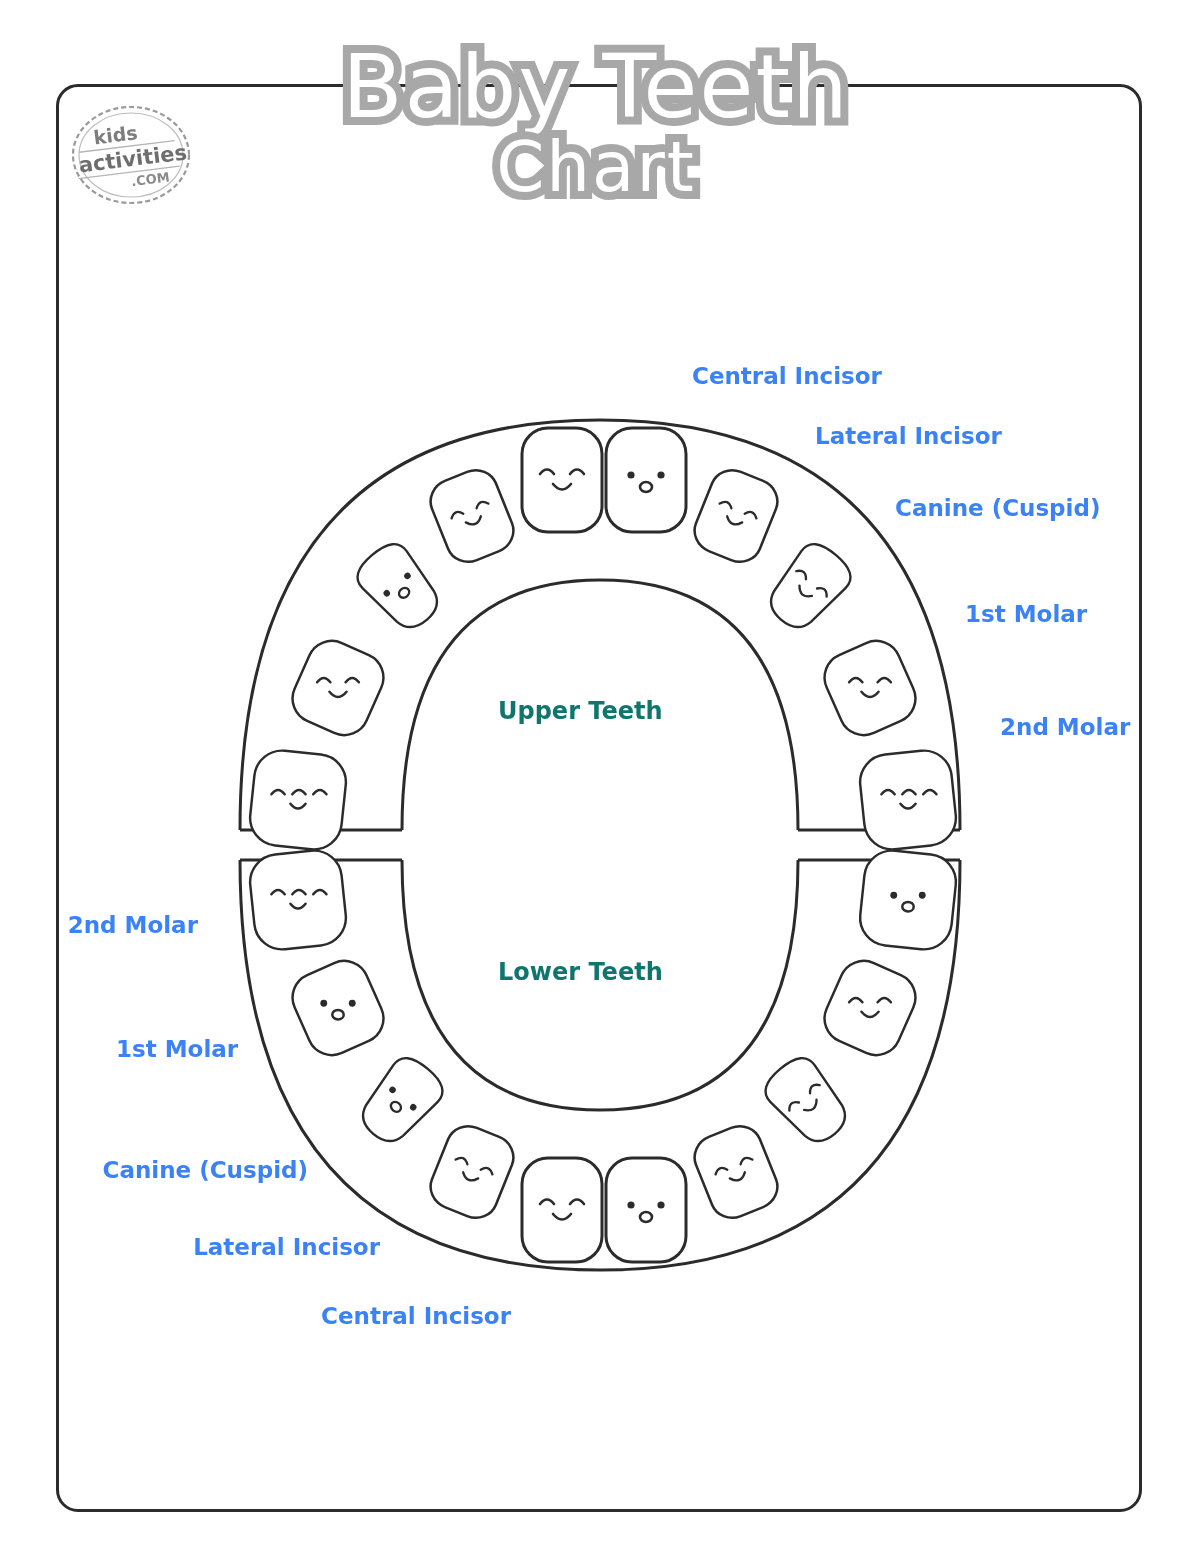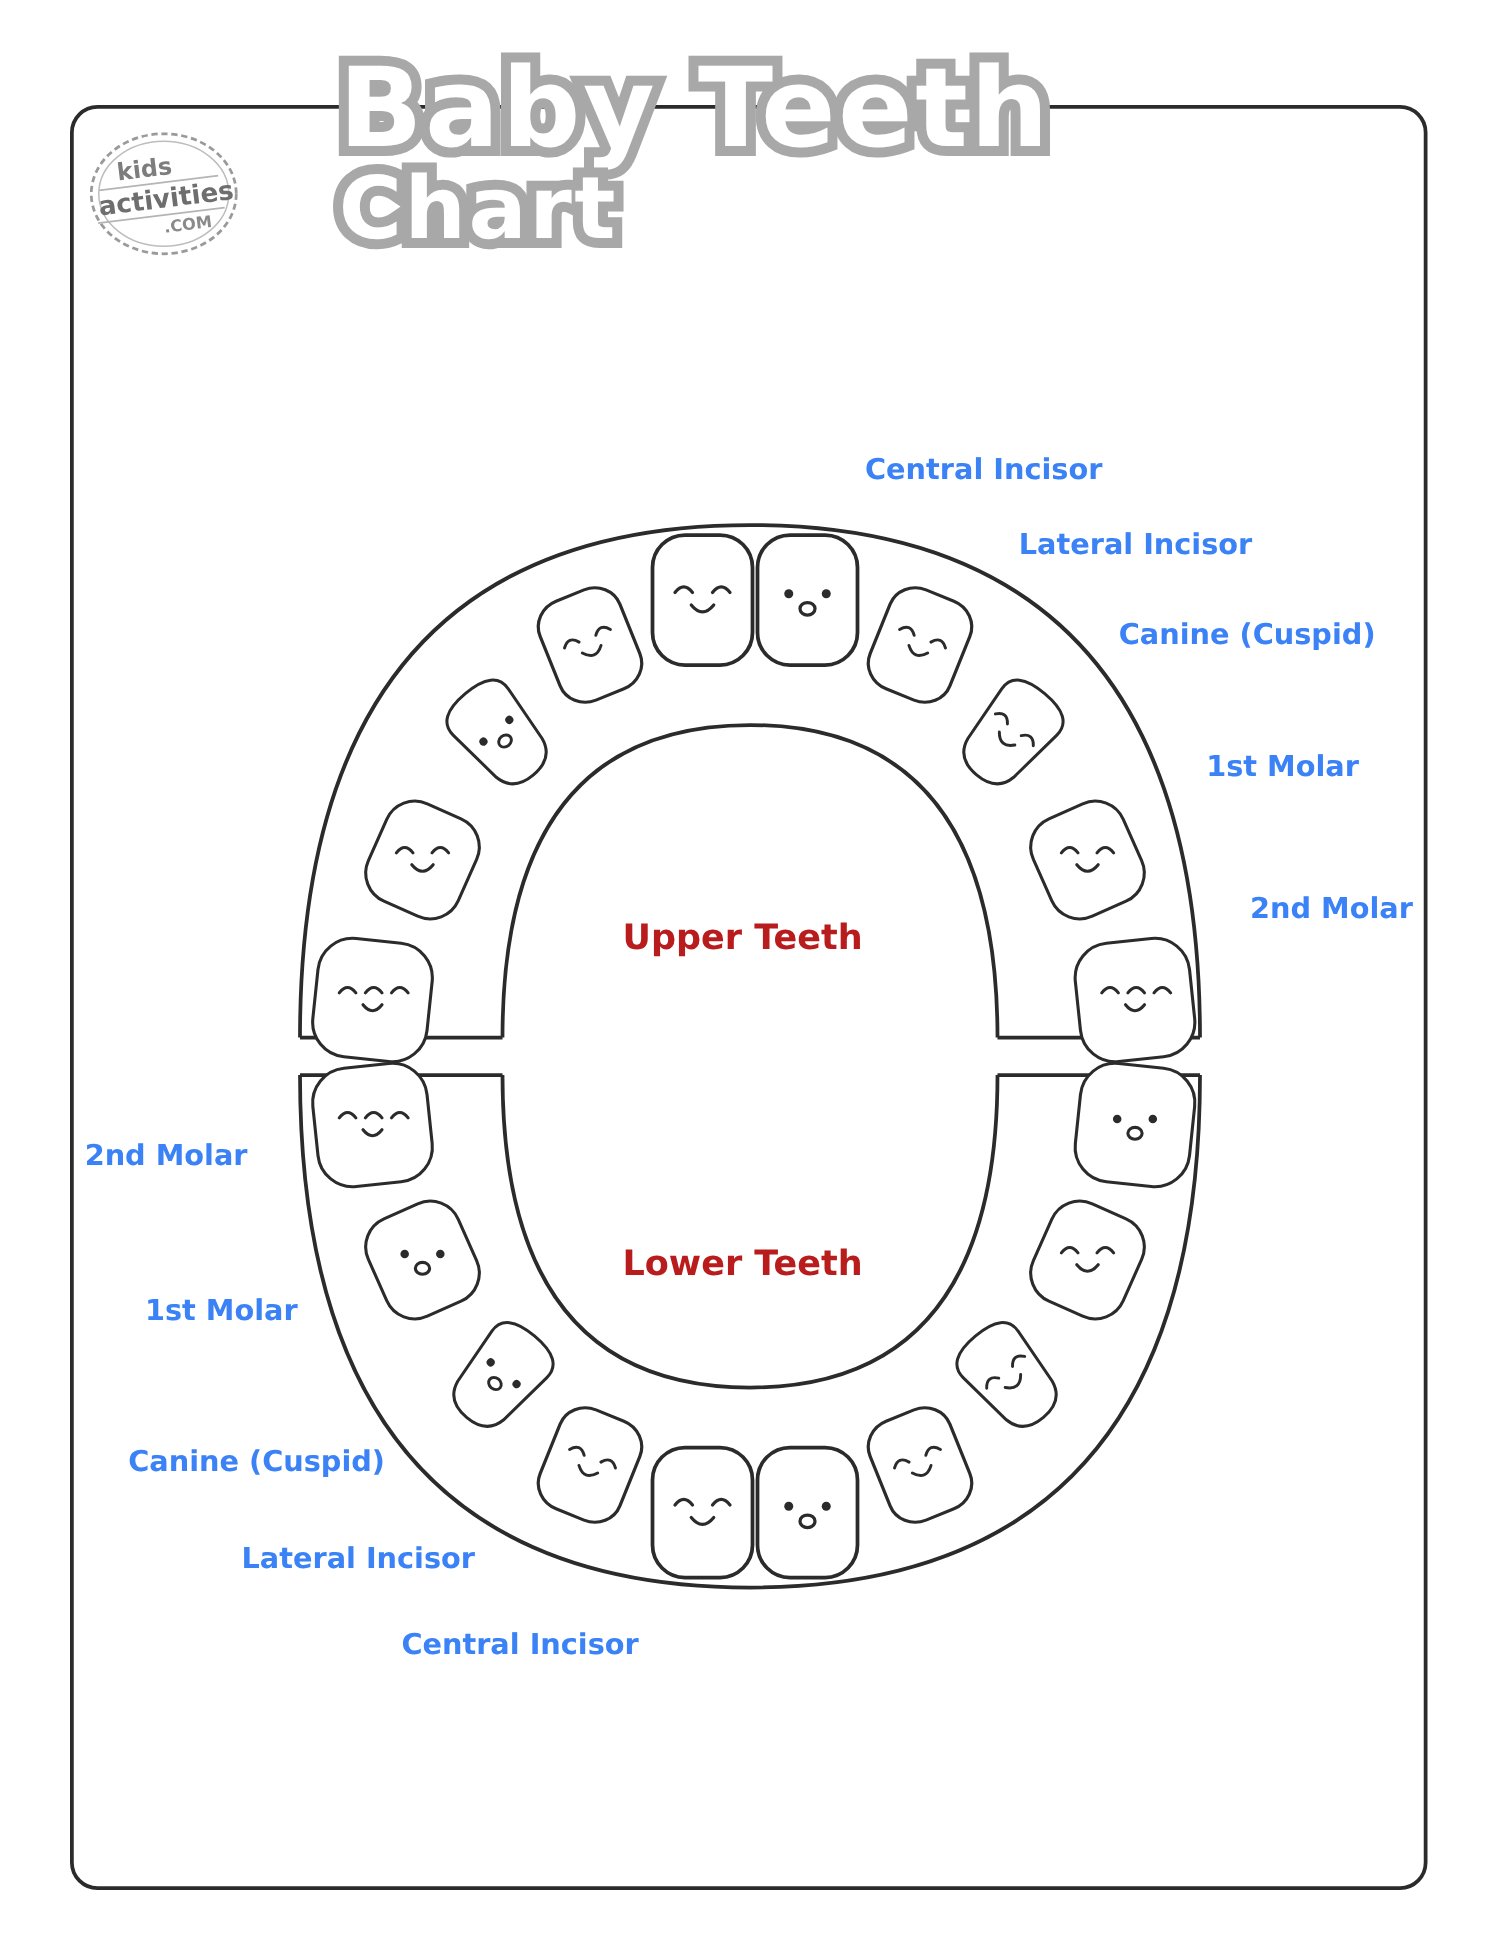--- a/index.html
+++ b/index.html
@@ -27,27 +27,27 @@
     top: 84px;
     width: 1086px;
     height: 1428px;
     border: 3px solid #2b2b2b;
     border-radius: 22px;
     box-sizing: border-box;
   }
   
   #title-block {
     position: absolute;
-    left: 271px;
+    left: 246px;
     top: 42px;
     width: 700px;
-    text-align: left;
+    text-align: center;
     line-height: 1.02;
     font-family: "DejaVu Sans", sans-serif;
-    font-weight: bold;
+    font-weight: normal;
     font-size: 86px;
     letter-spacing: 2px;
     color: #ffffff;
     -webkit-text-stroke: 16px #a8a8a8;
     paint-order: stroke fill;
   }
   #title-block .tline { display: block; }
   #title-l1 { font-size: 88px; }
   #title-l2 { font-size: 69px; }
 
@@ -77,24 +77,23 @@
     font-size: 23px;
     color: #3b82f6;
     white-space: nowrap;
   }
   .lbl.right { text-align: left; }
   .lbl.left  { text-align: right; }
   .arch-title {
     position: absolute;
     font-family: "DejaVu Sans", sans-serif;
     font-weight: bold;
-    font-size: 28px;
-    color: #b91c1c;
+    font-size: 24px;
+    color: #0f766e;
     white-space: nowrap;
-    margin-top: 36px;
   }
 </style>
 </head>
 <body>
 
 <div id="page">
 
   <div class="page-border"></div>
 
   <div id="title-block">

